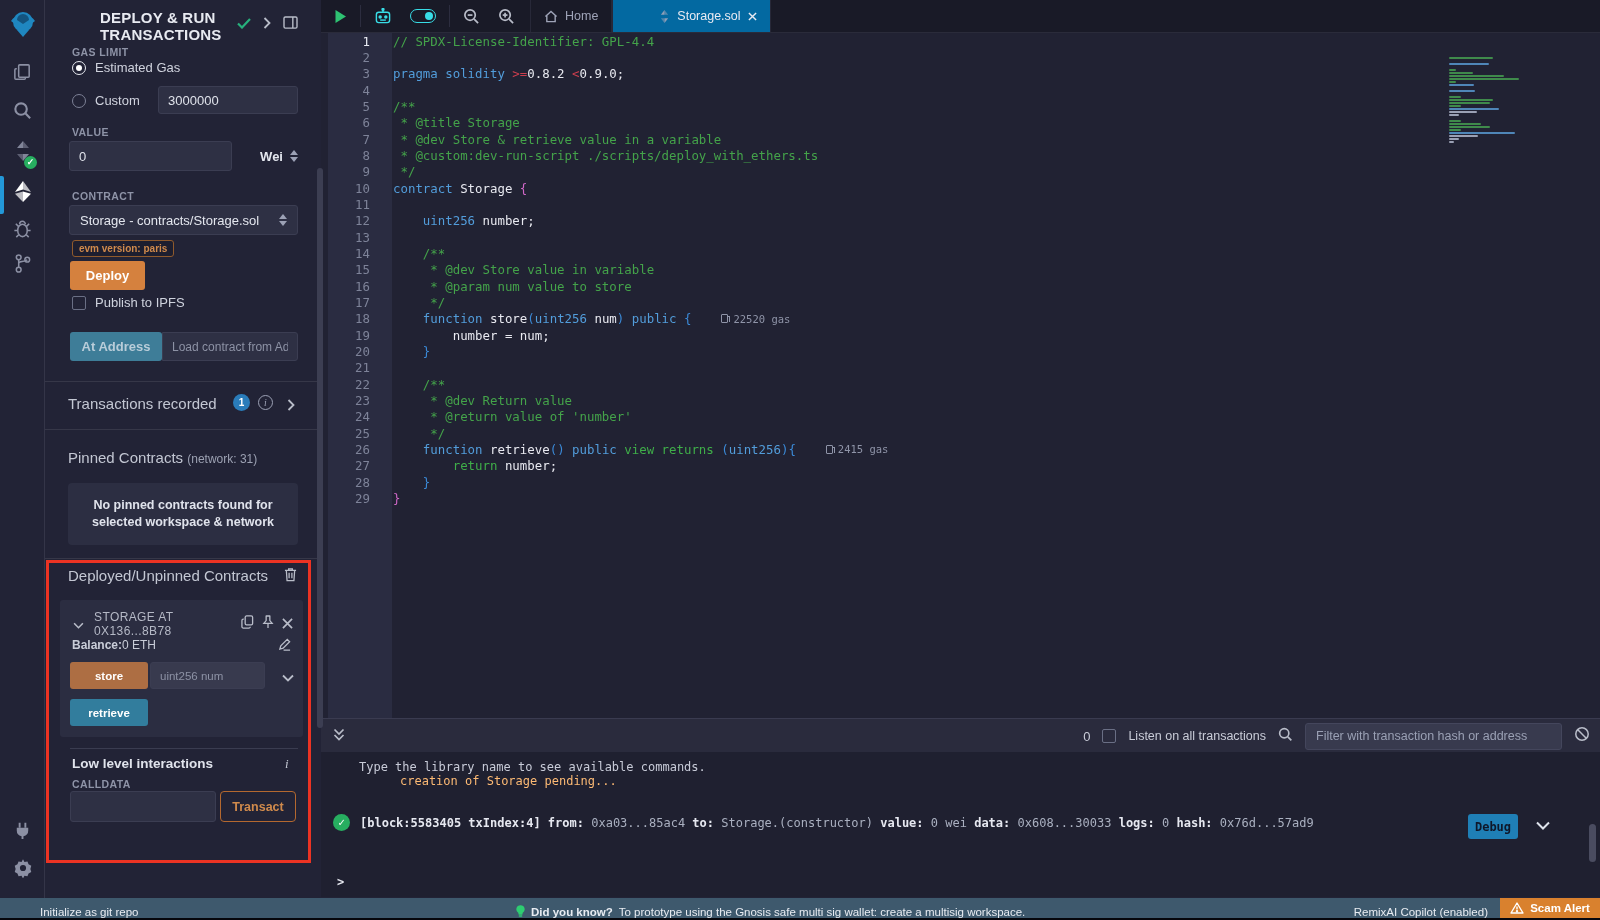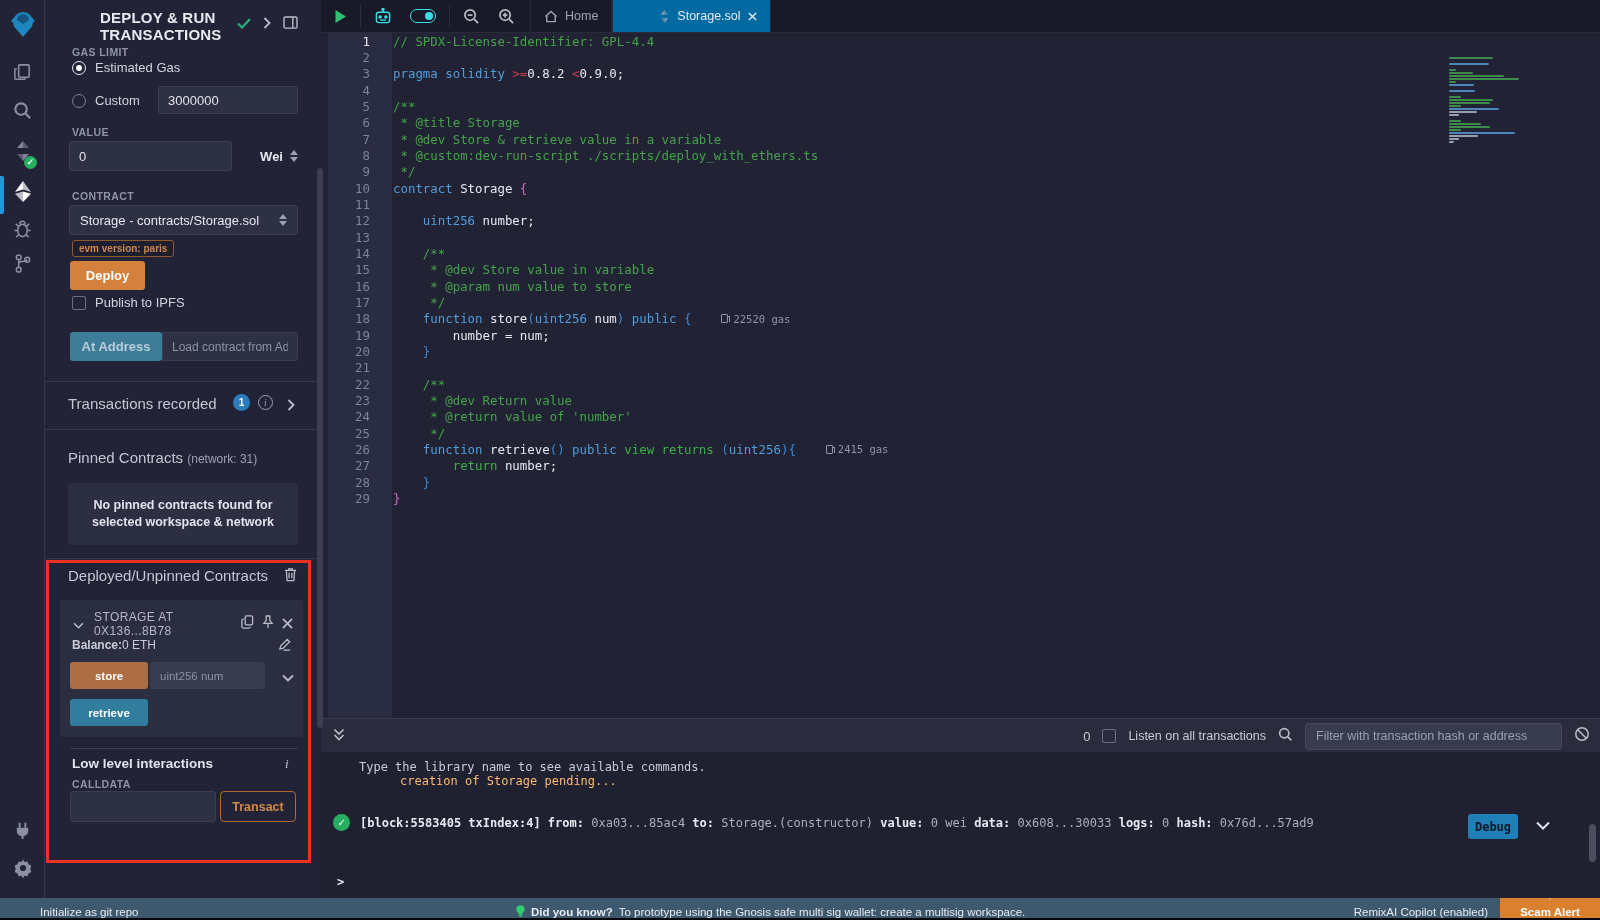--- a/index.html
+++ b/index.html
@@ -93,21 +93,21 @@
   .tx-text .tv { color:#aab0c0; }
   .debug-btn { position:absolute; right:72px; top:0; width:50px; height:25px; background:#1f7fb6; border:none; border-radius:3px; color:#0f172a; font:bold 12px "DejaVu Sans Mono", monospace; }
   .prompt { position:absolute; left:16px; bottom:8px; color:#e6e8f0; font-weight:bold; }
   .term-scroll { position:absolute; right:4px; top:72px; width:7px; height:38px; background:#4a4c60; border-radius:4px; }
 
   
   .statusbar { position:absolute; left:0; top:898px; width:1600px; height:20px; background:#3e596d; color:#e8ecf2; font-size:11.5px; display:flex; align-items:flex-end; z-index:7; }
   .sb-left { margin-left:40px; }
   .sb-tip { position:absolute; left:516px; display:flex; align-items:center; gap:6px; }
   .sb-right { position:absolute; right:112px; }
-  .scam { position:absolute; right:0; top:0; height:20px; width:100px; background:#d9812e; display:flex; align-items:center; justify-content:center; gap:6px; font-weight:bold; font-size:11.5px; color:#fff;flex-direction:column; }
+  .scam { position:absolute; right:0; top:0; height:20px; width:100px; background:#d9812e; display:flex; align-items:center; justify-content:center; gap:6px; font-weight:bold; font-size:11.5px; color:#fff; }
   .bottom-strip { position:absolute; left:0; top:918px; width:1600px; height:2px; background:#06070d; }
   .icon-gray { color:#b9bdc9; }
 </style>
 </head>
 <body>
 
 <div class="screen">
 
   <div class="rail">
     <div class="rail-icon" style="top:8px">

